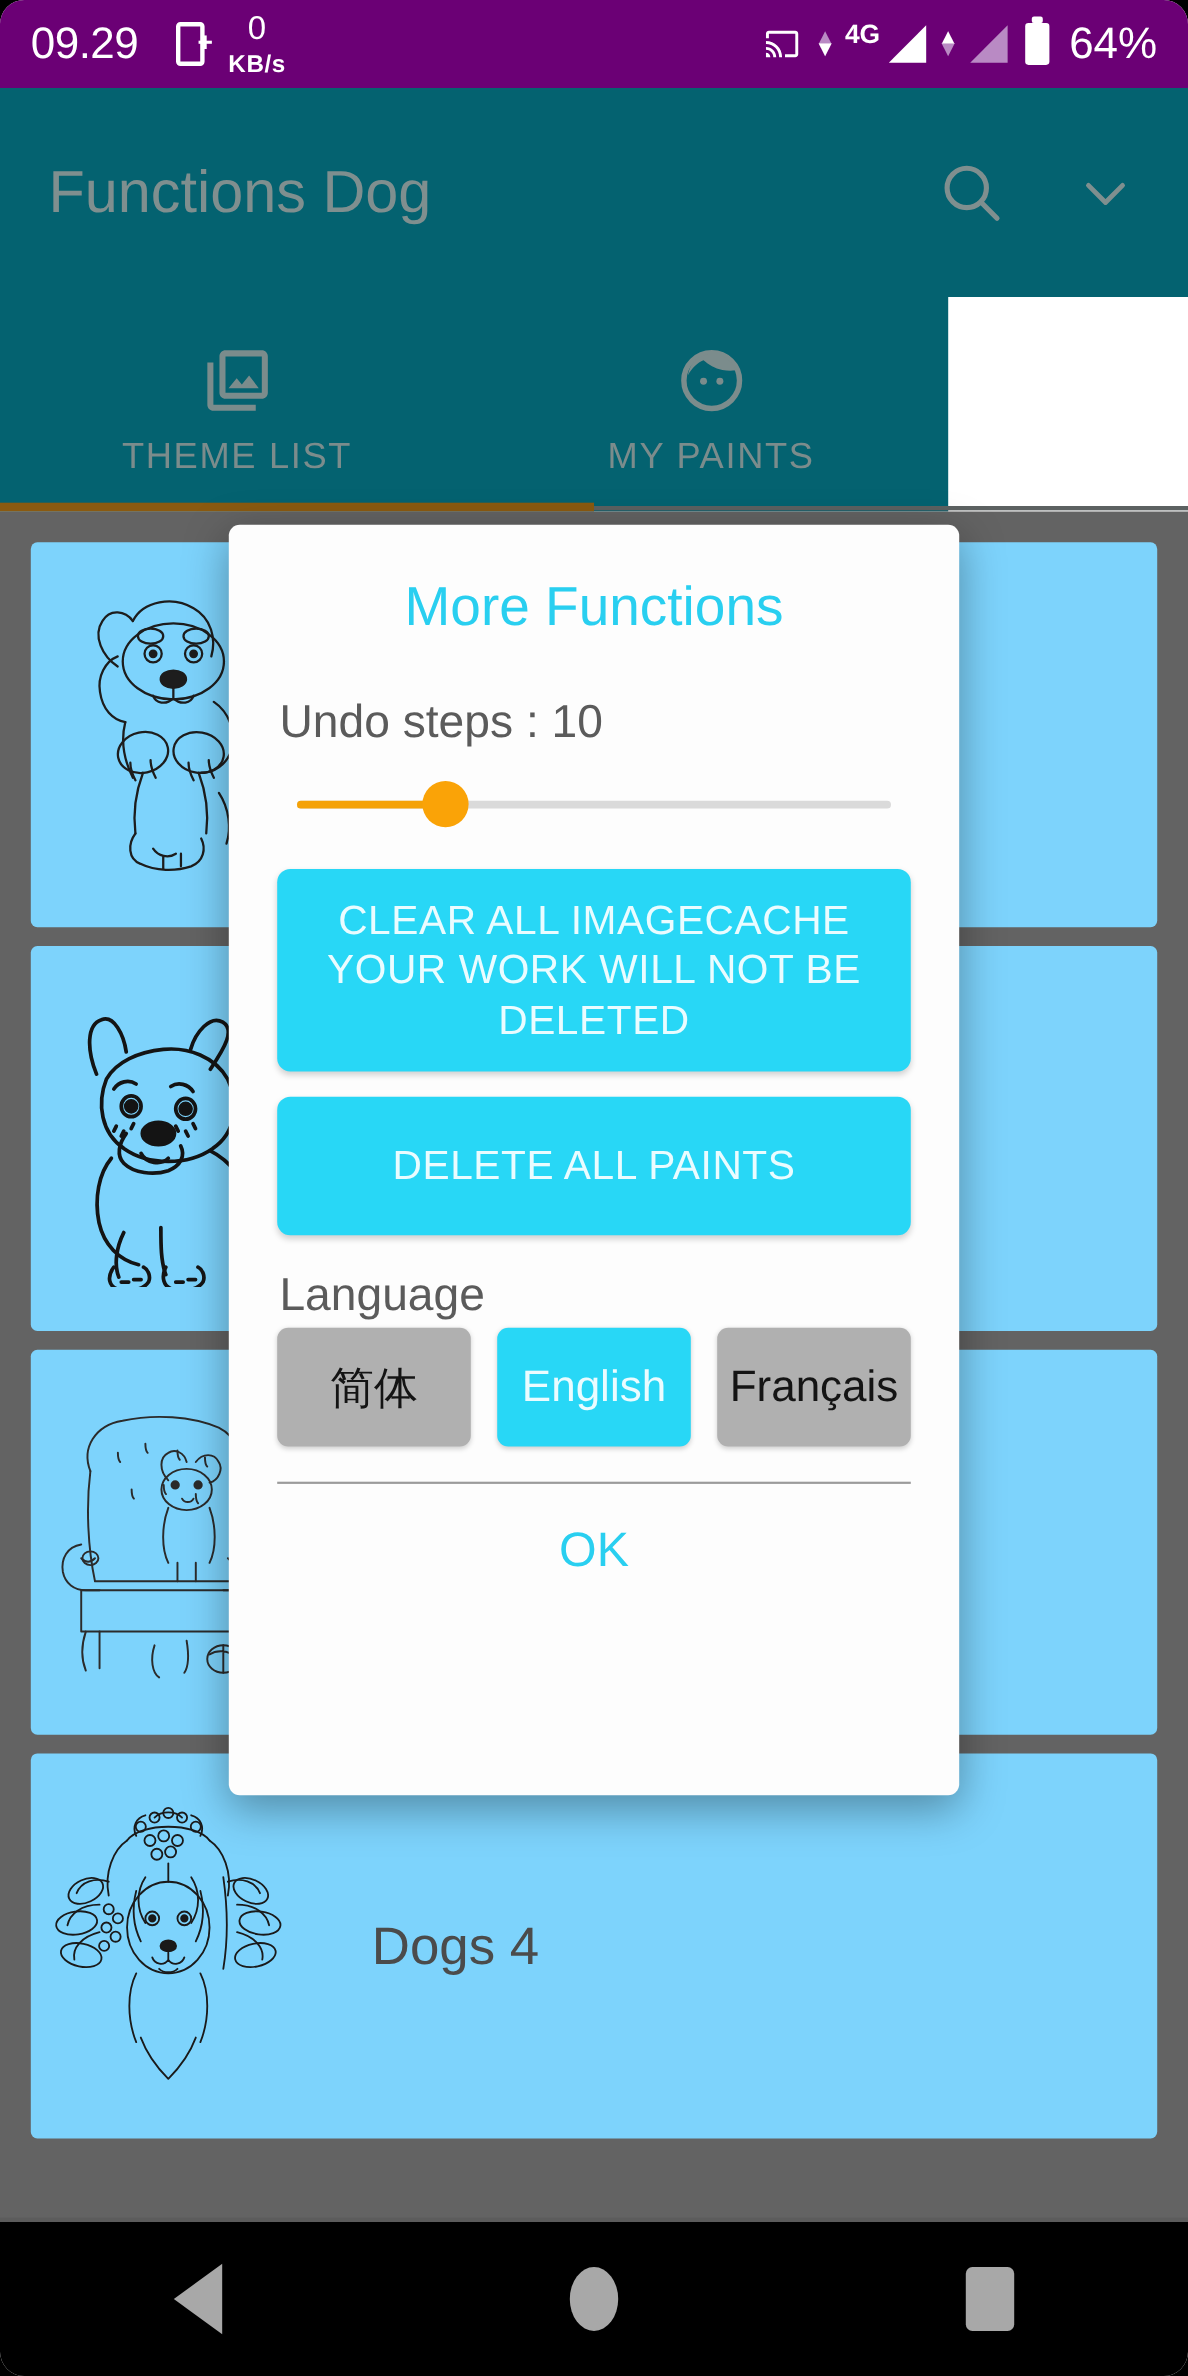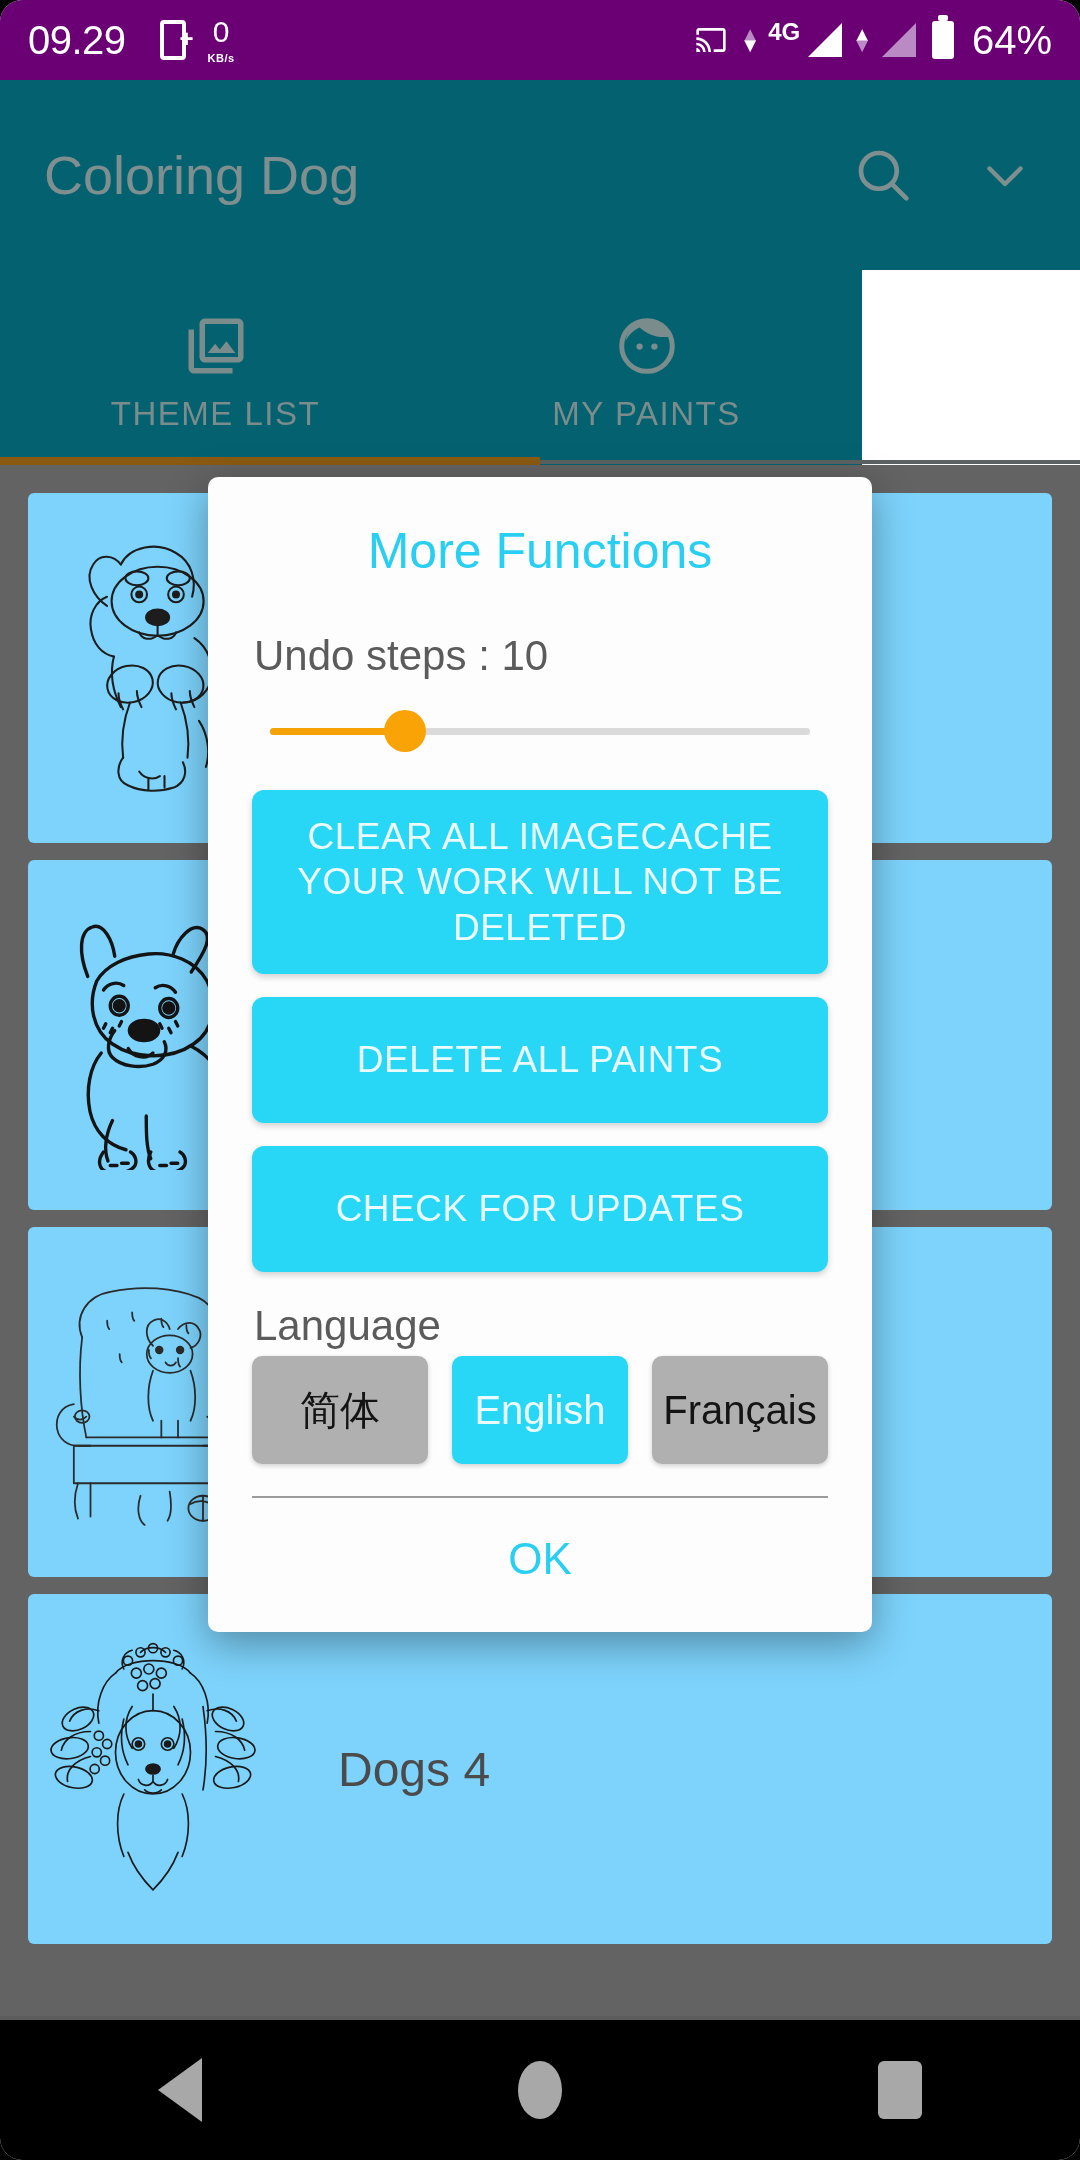--- a/index.html
+++ b/index.html
@@ -35,21 +35,21 @@
     position: absolute; inset: 0;
     border: 4px solid #ffffff; border-radius: 4px;
   }
   .sim-icon .plus {
     position: absolute; right: -14px; top: 10px;
     width: 20px; height: 20px; color: #fff;
     font-size: 24px; line-height: 18px; font-weight: 700;
   }
   .net-speed { display: flex; flex-direction: column; align-items: center; line-height: 1; }
   .net-speed .num { font-size: 30px; font-weight: 400; }
-  .net-speed .unit { font-size: 11px; font-weight: 700; letter-spacing: 0.5px; margin-top: 6px; }
+  .net-speed .unit { font-size: 22px; font-weight: 700; letter-spacing: 0.5px; margin-top: 6px; }
   .sb-spacer { flex: 1; }
   .sb-right-icons { display: flex; align-items: center; gap: 10px; }
   .cast-icon { width: 38px; height: 32px; }
   .arrows { display: flex; flex-direction: column; justify-content: center; line-height: 0.55; font-size: 20px; }
   .netlabel { font-size: 24px; font-weight: 700; margin: 0 -2px; align-self: flex-start; }
   .sig { width: 0; height: 0; border-style: solid; }
   .sig-full {
     border-width: 0 0 34px 34px;
     border-color: transparent transparent #ffffff transparent;
   }
@@ -243,21 +243,21 @@
       <span class="sig sig-dim"></span>
       <span class="battery">
         <span class="nub"></span>
           <span class="shell"></span>
       </span>
       <span id="battery-percent">64%</span>
     </div>
   </div>
 
   <div id="app-bar">
-    <span id="app-title">Coloring Dog</span>
+    <span id="app-title">Functions Dog</span>
     <span class="ab-spacer"></span>
     <svg class="ab-icon" width="66" height="66" viewBox="0 0 24 24">
       <circle cx="10.5" cy="10.5" r="6.5" stroke="#7f8f8f" stroke-width="1.7" fill="none"></circle>
       <line x1="15.4" y1="15.4" x2="20.5" y2="20.5" stroke="#7f8f8f" stroke-width="1.7" stroke-linecap="round"></line>
     </svg>
     <svg class="ab-icon" width="62" height="62" viewBox="0 0 24 24">
       <polyline points="6,9.5 12,15.5 18,9.5" stroke="#7f8f8f" stroke-width="1.7" fill="none" stroke-linecap="round" stroke-linejoin="round"></polyline>
     </svg>
   </div>
 
@@ -437,21 +437,20 @@
     <div id="undo-slider-row">
       <div class="slider-track"></div>
       <div class="slider-fill" id="slider-fill" style="width: 135px;"></div>
       <div class="slider-thumb" id="slider-thumb" style="left: 132px;"></div>
     </div>
 
     <button class="action-btn" id="btn-clear-cache">CLEAR ALL IMAGECACHE YOUR WORK WILL NOT BE DELETED</button>
 
     <button class="action-btn" id="btn-delete-paints">DELETE ALL PAINTS</button>
 
-    <button class="action-btn" id="btn-check-updates">CHECK FOR UPDATES</button>
 
     <div id="language-label">Language</div>
 
     <div id="language-row">
       <button class="lang-btn lang-off">简体</button>
       <button class="lang-btn lang-on">English</button>
       <button class="lang-btn lang-off">Français</button>
     </div>
 
     <div id="dialog-divider"></div>

